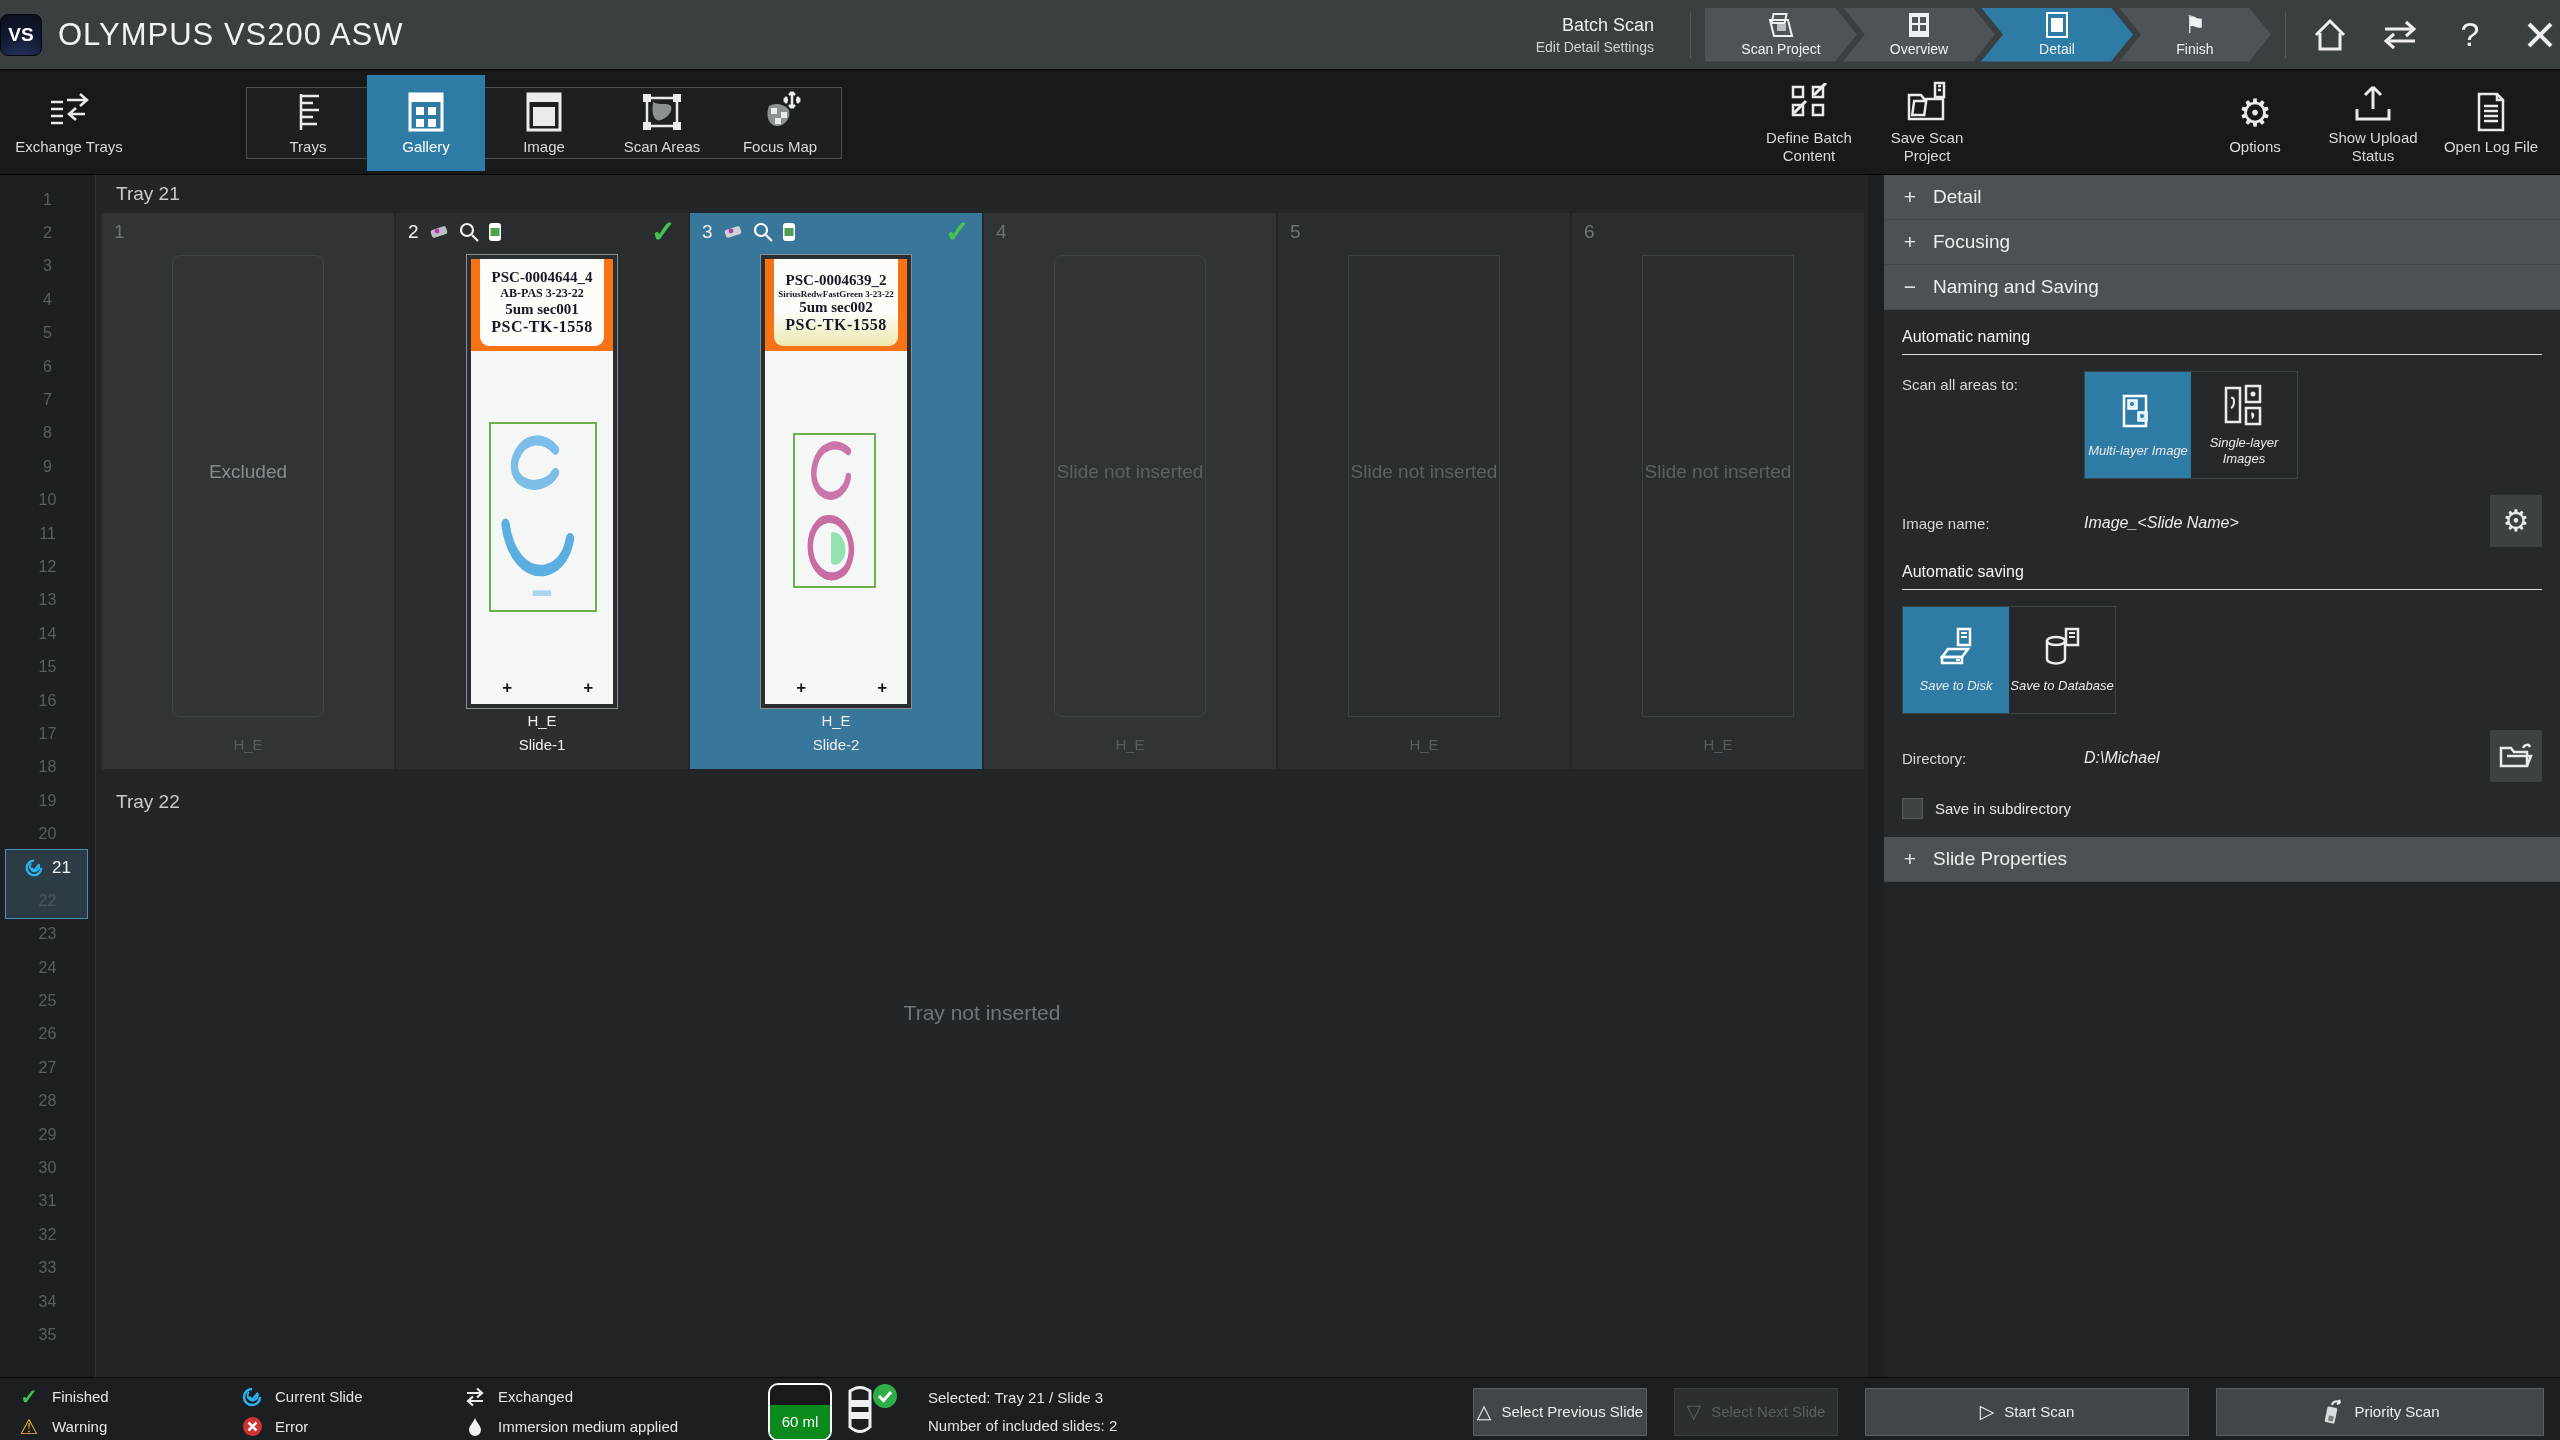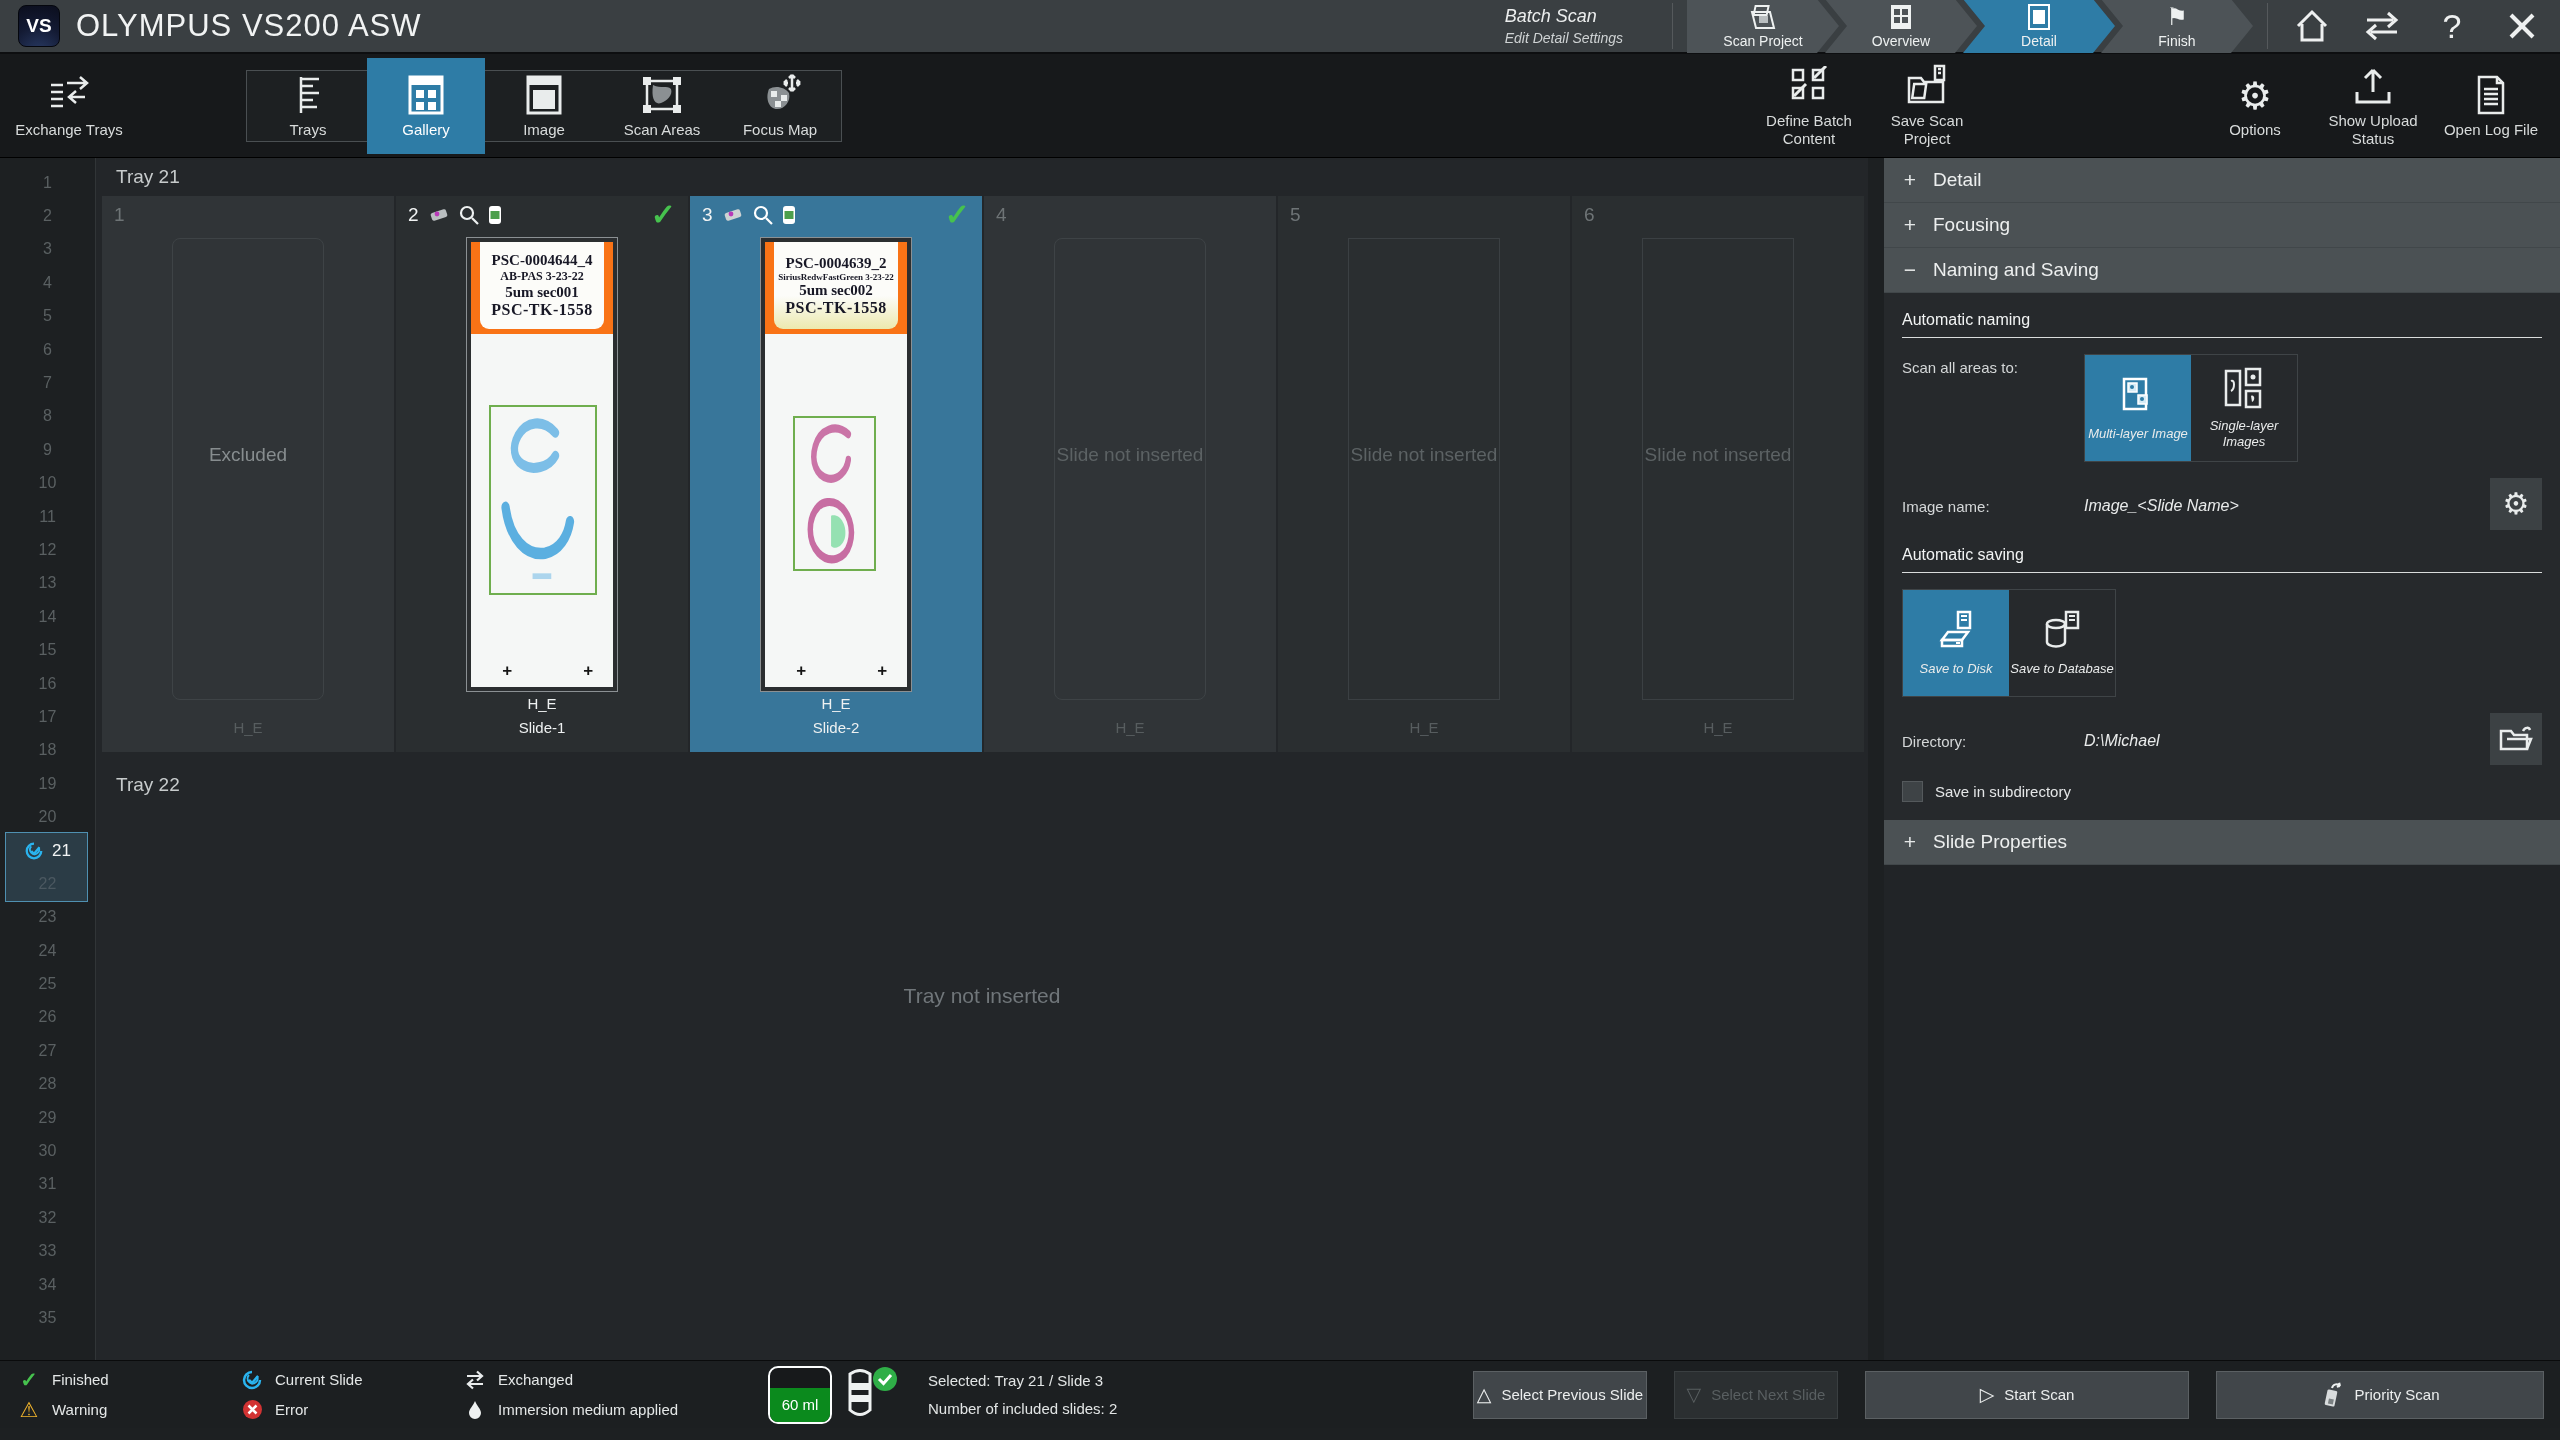--- a/index.html
+++ b/index.html
@@ -1,27 +1,27 @@
 <!DOCTYPE html>
 <html><head>
 <meta charset="utf-8">
 <style>
   * { margin:0; padding:0; box-sizing:border-box; }
   html,body { width:2560px; height:1440px; overflow:hidden; background:#1d2022;
               font-family:"Liberation Sans", sans-serif; color:#e6e9e9; }
 
   
-  .titlebar { height:52px; background:#3a3f42; display:flex; align-items:center; padding:0 18px; }
+  .titlebar { height:69px; background:#3a3f42; display:flex; align-items:center; padding:0 0; }
   .logo { width:42px; height:42px; border-radius:8px; margin-right:16px;
           background:radial-gradient(circle at 50% 120%, #2a3c66 0%, #131a33 55%, #0b0e1d 100%);
           display:flex; align-items:center; justify-content:center;
           color:#fff; font-weight:bold; font-size:19px; border:1px solid #05070e; }
   .app-title { font-size:31px; color:#f1f3f3; letter-spacing:1px; }
   .tb-right { margin-left:auto; display:flex; align-items:center; }
-  .mode { text-align:left; margin-right:35px;font-style:italic; }
+  .mode { text-align:right; margin-right:22px; }
   .mode .l1 { font-size:18px; color:#eceeee; }
   .mode .l2 { font-size:14px; color:#cfd3d4; margin-top:3px; }
   .vsep { width:1px; height:46px; background:#55595c; margin:0 14px; }
   .steps { display:flex; align-items:center; }
   .step { width:152px; height:54px; margin-left:-14px; background:#4d5357;
           display:flex; flex-direction:column; align-items:center; justify-content:center; gap:3px;
           clip-path:polygon(0 0, calc(100% - 22px) 0, 100% 50%, calc(100% - 22px) 100%, 0 100%, 22px 50%);
           font-size:14px; color:#eef1f1; }
   .step.first { clip-path:polygon(0 0, calc(100% - 22px) 0, 100% 50%, calc(100% - 22px) 100%, 0 100%); margin-left:0; }
   .step.active { background:#2e7ca6; }

